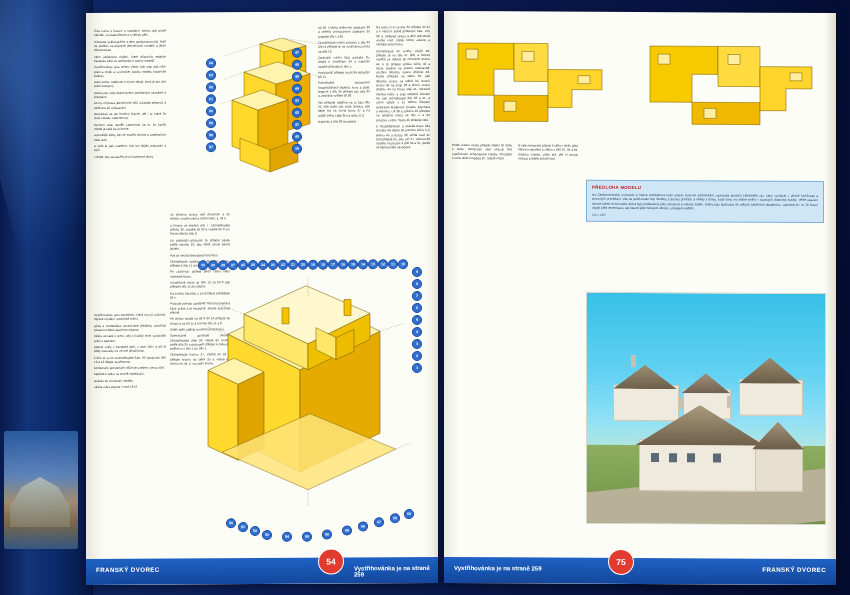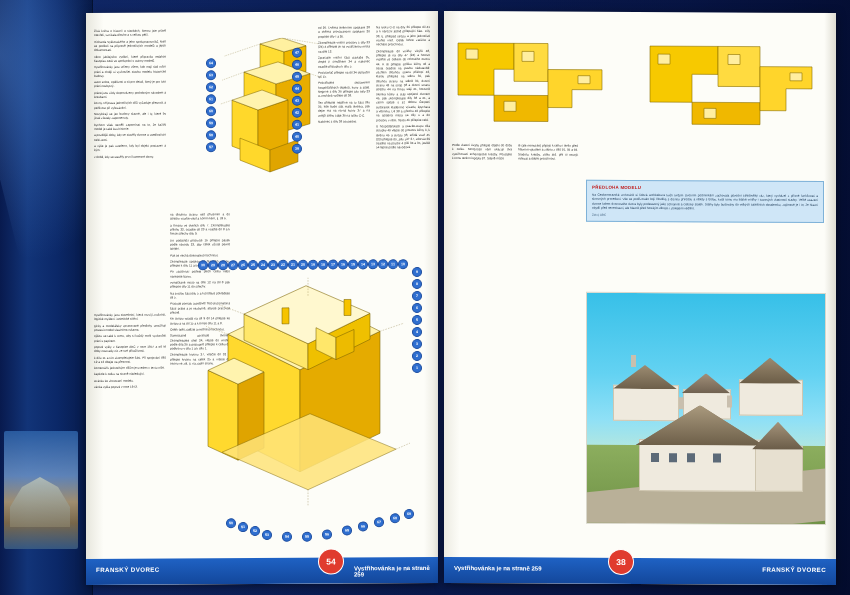--- a/index.html
+++ b/index.html
@@ -388,18 +388,18 @@
         <div style="position:absolute;left:44px;top:62px;width:5px;height:12px;background:#c9bfae;"></div>
 
         <div style="position:absolute;left:64px;top:160px;width:8px;height:9px;background:#5c6a78;"></div>
         <div style="position:absolute;left:82px;top:160px;width:8px;height:9px;background:#5c6a78;"></div>
         <div style="position:absolute;left:100px;top:160px;width:8px;height:9px;background:#5c6a78;"></div>
         <div style="position:absolute;left:126px;top:160px;width:8px;height:9px;background:#5c6a78;"></div>
       </div>
 
       <div class="footer">
         <div class="cut-note" style="left:10px;">Vystřihovánka je na straně 259</div>
-        <div class="pagebadge" style="left:164px;">38</div>
+        <div class="pagebadge" style="left:164px;">75</div>
         <div class="label" style="right:10px;">FRANSKÝ DVOREC</div>
       </div>
     </div>
   </div>
 </div>
 
 </body></html>

